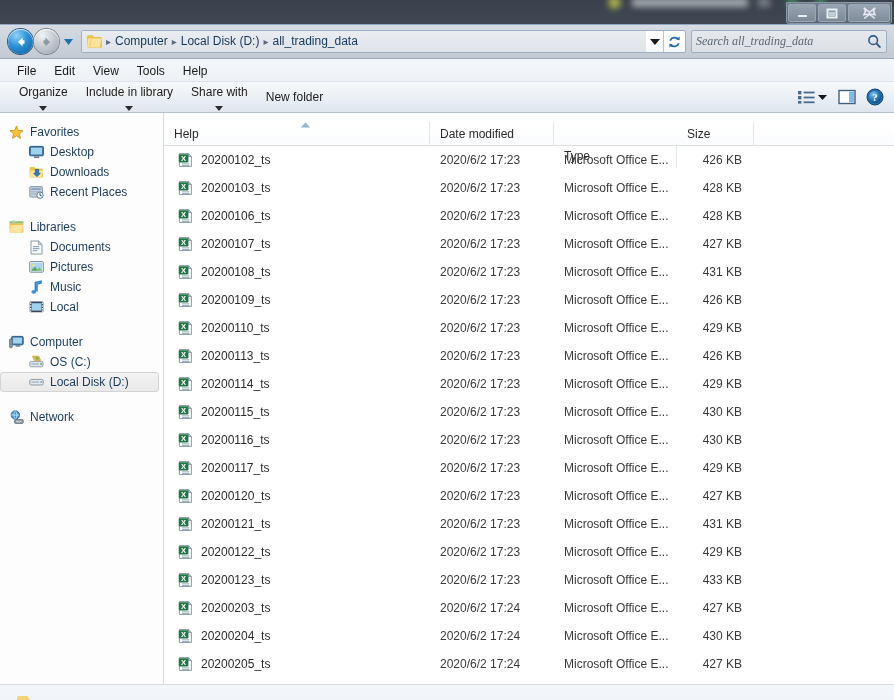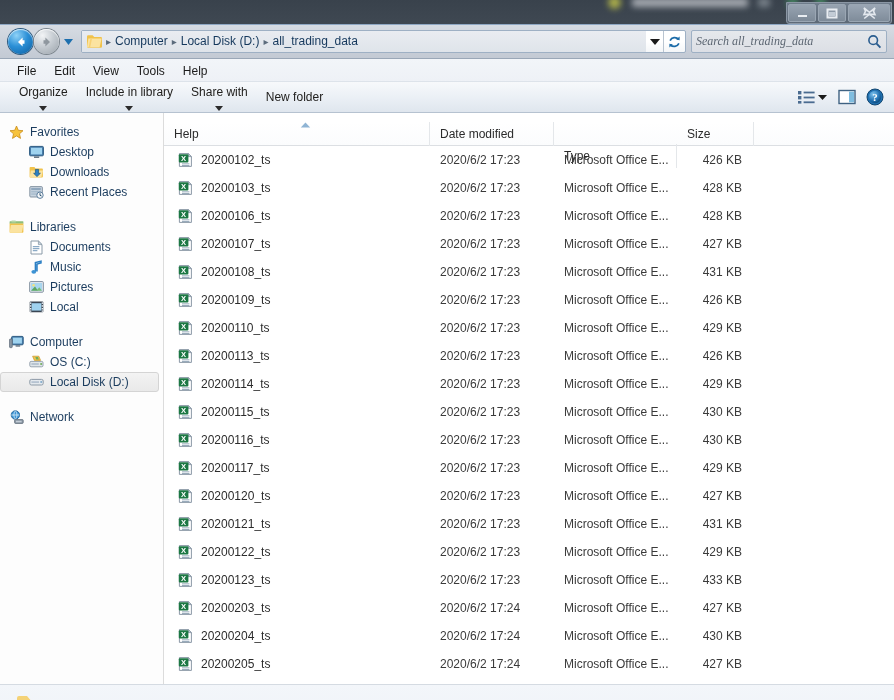--- a/index.html
+++ b/index.html
@@ -474,38 +474,38 @@
               <path d="M8.4 1 L12 4.6 H8.4 Z" fill="#cfdae4" stroke="#8a9aa8" stroke-width=".8"></path>
               <rect x="2.8" y="6.2" width="6.6" height="1" fill="#6f96b8"></rect>
               <rect x="2.8" y="8.2" width="6.6" height="1" fill="#6f96b8"></rect>
               <rect x="2.8" y="10.2" width="4.6" height="1" fill="#6f96b8"></rect>
             </svg>
           </span>
           <span>Documents</span>
         </div>
         <div class="nav-row child">
           <span class="nicon">
-            <svg width="13" height="15" viewBox="0 0 13 15">
-              <path d="M5.4 11.4 V2.6 L11 1.2 V3 L7 4.1 V11.6" fill="none" stroke="#2b7fc4" stroke-width="1.5"></path>
-              <ellipse cx="3.8" cy="11.8" rx="2.4" ry="1.9" fill="#3d93d4"></ellipse>
-            </svg>
-          </span>
-          <span>Music</span>
-        </div>
-        <div class="nav-row child">
-          <span class="nicon">
             <svg width="15" height="14" viewBox="0 0 15 14">
               <rect x="0.7" y="1.6" width="13.6" height="10.6" rx=".8" fill="#e8eef4" stroke="#7e8d9c" stroke-width="1"></rect>
               <rect x="2" y="3" width="11" height="7.8" fill="#a9d6ef"></rect>
               <circle cx="4.6" cy="5.3" r="1.2" fill="#f5e27a"></circle>
               <path d="M2 10.8 L6 6.4 L9 10.8 Z" fill="#5da45f"></path>
               <path d="M7.4 10.8 L10.2 7.2 L13 10.8 Z" fill="#78bd72"></path>
             </svg>
           </span>
           <span>Pictures</span>
+        </div>
+        <div class="nav-row child">
+          <span class="nicon">
+            <svg width="13" height="15" viewBox="0 0 13 15">
+              <path d="M5.4 11.4 V2.6 L11 1.2 V3 L7 4.1 V11.6" fill="none" stroke="#2b7fc4" stroke-width="1.5"></path>
+              <ellipse cx="3.8" cy="11.8" rx="2.4" ry="1.9" fill="#3d93d4"></ellipse>
+            </svg>
+          </span>
+          <span>Music</span>
         </div>
         <div class="nav-row child">
           <span class="nicon">
             <svg width="15" height="14" viewBox="0 0 15 14">
               <rect x="0.7" y="1.6" width="13.6" height="10.6" rx=".8" fill="#3b4653"></rect>
               <rect x="2.6" y="3.2" width="9.8" height="7.4" fill="#9fd2ef"></rect>
               <g fill="#e8eef4">
                 <rect x="1" y="2.4" width="1.3" height="1.5"></rect>
                   <rect x="1" y="5.2" width="1.3" height="1.5"></rect>
                 <rect x="1" y="8" width="1.3" height="1.5"></rect>

